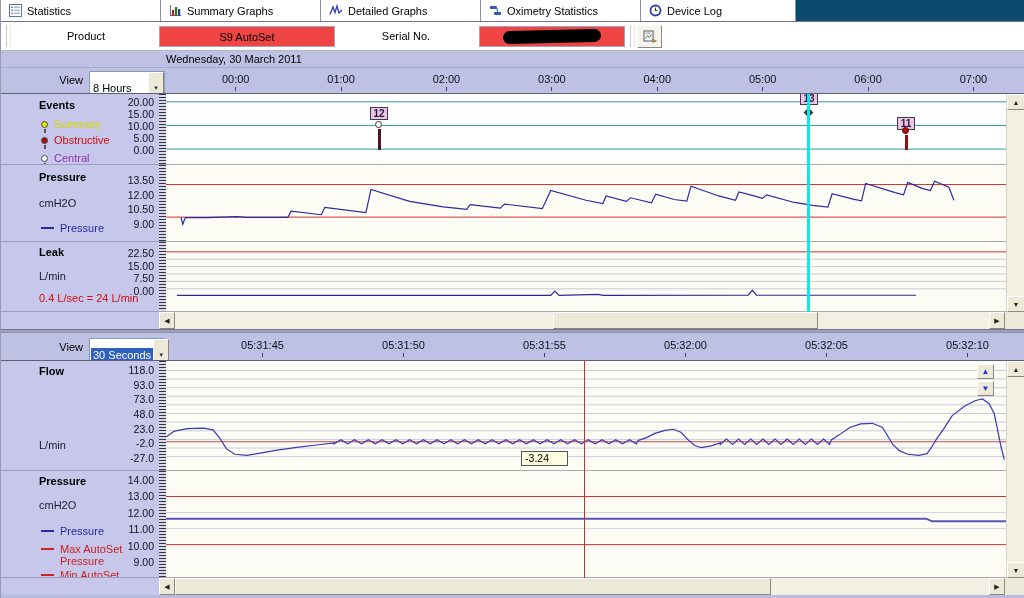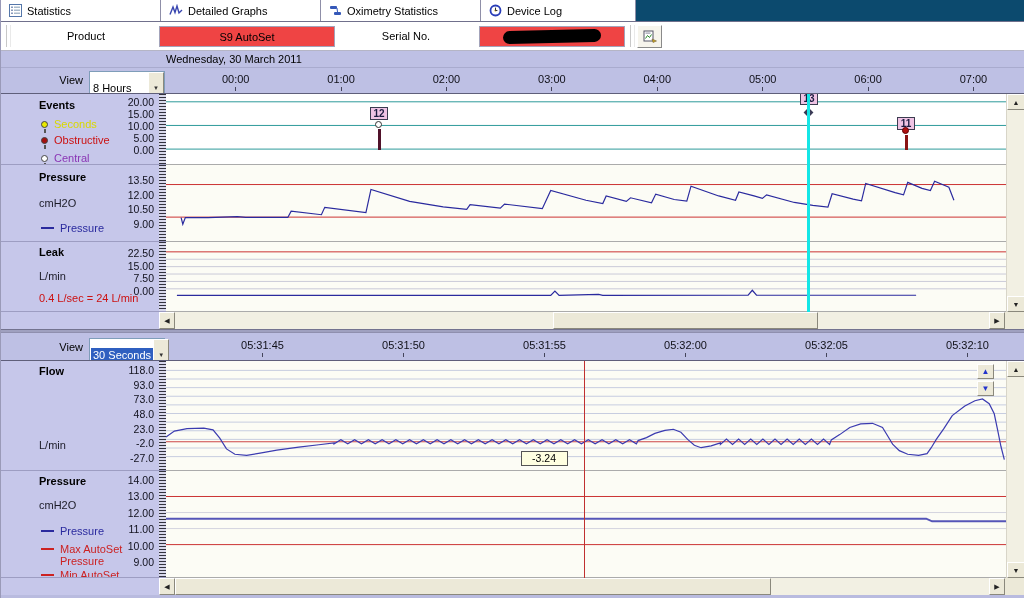--- a/index.html
+++ b/index.html
@@ -79,21 +79,21 @@
 #m12 .mbox{top:13px}#m11 .mbox{top:23px}#m13 .mbox{top:-2px}
 .mhead{position:absolute;left:-4px;width:7px;height:7px;border-radius:50%;border:1px solid #333}
 #m12 .mhead{top:27px;background:#fff}
 #m11 .mhead{top:33px;background:#b01010;border-color:#5d0000}
 .mdia{position:absolute;left:-4px;top:15px;width:7px;height:7px;background:#3a3a55;transform:rotate(45deg)}
 .mstem{position:absolute;left:-1px;width:3px}
 #m12 .mstem{top:35px;height:21px;background:#50122a}
 #m11 .mstem{top:41px;height:15px;background:#8a1414}
 .cyanline{position:absolute;left:806px;top:0;width:3px;height:100%;background:#14e6e6;z-index:6}
 .crosshair{position:absolute;left:583px;top:0;width:1px;height:100%;background:#c03030;z-index:5}
-.tooltip{position:absolute;left:520px;top:90px;width:47px;height:15px;background:#ffffe1;border:1px solid #555;font-size:10.5px;text-align:right;padding-right:11px;line-height:13px;z-index:6}
+.tooltip{position:absolute;left:520px;top:90px;width:47px;height:15px;background:#ffffe1;border:1px solid #555;font-size:10.5px;text-align:right;padding-right:18px;line-height:13px;z-index:6}
 .zoombtns{position:absolute;right:12px;top:3px;display:flex;flex-direction:column;gap:2px;z-index:4}
 .zbtn{width:17px;height:15px;background:#ece9d8;border:1px solid;border-color:#fff #8a887c #8a887c #fff;font-size:8px;color:#2233cc;display:flex;align-items:center;justify-content:center}
 
 .vscroll{grid-column:4;grid-row:1/-1;display:flex;flex-direction:column;background:#f2f0e3;border-left:1px solid #d8d5c8}
 .sb-btn{height:16px;width:100%;background:#ece9d8;border:1px solid;border-color:#fff #8a887c #8a887c #fff;display:flex;align-items:center;justify-content:center;font-size:7px;color:#222;flex:none}
 .sb-spacer{flex:1}
 .hscroll{height:17px;display:flex;background:#c6c7ea}
 .hs-left{width:158px;flex:none}
 .hs-track{flex:1;background:#f2f0e3;position:relative;display:flex}
 .hs-btn{width:16px;height:100%;background:#ece9d8;border:1px solid;border-color:#fff #8a887c #8a887c #fff;display:flex;align-items:center;justify-content:center;font-size:7px;color:#222;flex:none}
@@ -116,20 +116,30 @@
           <rect x="0.5" y="0.5" width="12" height="12" fill="#fff" stroke="#5577aa"></rect>
           <rect x="2" y="2.5" width="2" height="1.5" fill="#8899bb"></rect>
           <rect x="5" y="2.5" width="6" height="1.5" fill="#aabbcc"></rect>
           <rect x="2" y="5.5" width="2" height="1.5" fill="#8899bb"></rect>
           <rect x="5" y="5.5" width="6" height="1.5" fill="#aabbcc"></rect>
           <rect x="2" y="8.5" width="2" height="1.5" fill="#8899bb"></rect>
           <rect x="5" y="8.5" width="6" height="1.5" fill="#aabbcc"></rect>
         </svg>
       <span>Statistics</span>
     </div>
+    <div class="tab">
+      <svg width="13" height="13" viewBox="0 0 13 13">
+          <line x1="1.5" y1="1" x2="1.5" y2="11.5" stroke="#667"></line>
+          <line x1="1" y1="11.5" x2="12" y2="11.5" stroke="#667"></line>
+          <rect x="3" y="6" width="2.2" height="5.5" fill="#a82222"></rect>
+          <rect x="6" y="3" width="2.2" height="8.5" fill="#1e7a1e"></rect>
+          <rect x="9" y="5" width="2.2" height="6.5" fill="#333a8c"></rect>
+        </svg>
+      <span>Summary Graphs</span>
+    </div>
     <div class="tab active">
       <svg width="14" height="13" viewBox="0 0 13 13">
           <polyline points="0.5,10.5 3.5,3 5.5,8.5 7.5,2 9.5,9 12.5,6" fill="none" stroke="#3946b0" stroke-width="1.4"></polyline>
         </svg>
       <span>Detailed Graphs</span>
     </div>
     <div class="tab">
       <svg width="13" height="13" viewBox="0 0 13 13">
           <rect x="1" y="2" width="7" height="3" rx="1" fill="#3558b8"></rect>
           <rect x="5" y="8" width="7" height="3" rx="1" fill="#3558b8"></rect>
@@ -188,21 +198,21 @@
         <span class="tick t-top">07:00</span>
       </div>
   </div>
 
   <div class="charts topcharts">
 
     <div class="lcell">
       <span class="ptitle" style="top:5px">Events</span>
       <span class="legend-item lg-unknown">
           <span class="pin pin-y"></span>
-          <span>Seconds</span>
+          <span>Summary</span>
         </span>
       <span class="legend-item lg-obstructive">
           <span class="pin pin-r"></span>
           <span>Obstructive</span>
         </span>
       <span class="legend-item lg-central">
           <span class="pin pin-w"></span>
           <span>Central</span>
         </span>
       <div class="ycol" id="yc-events">

